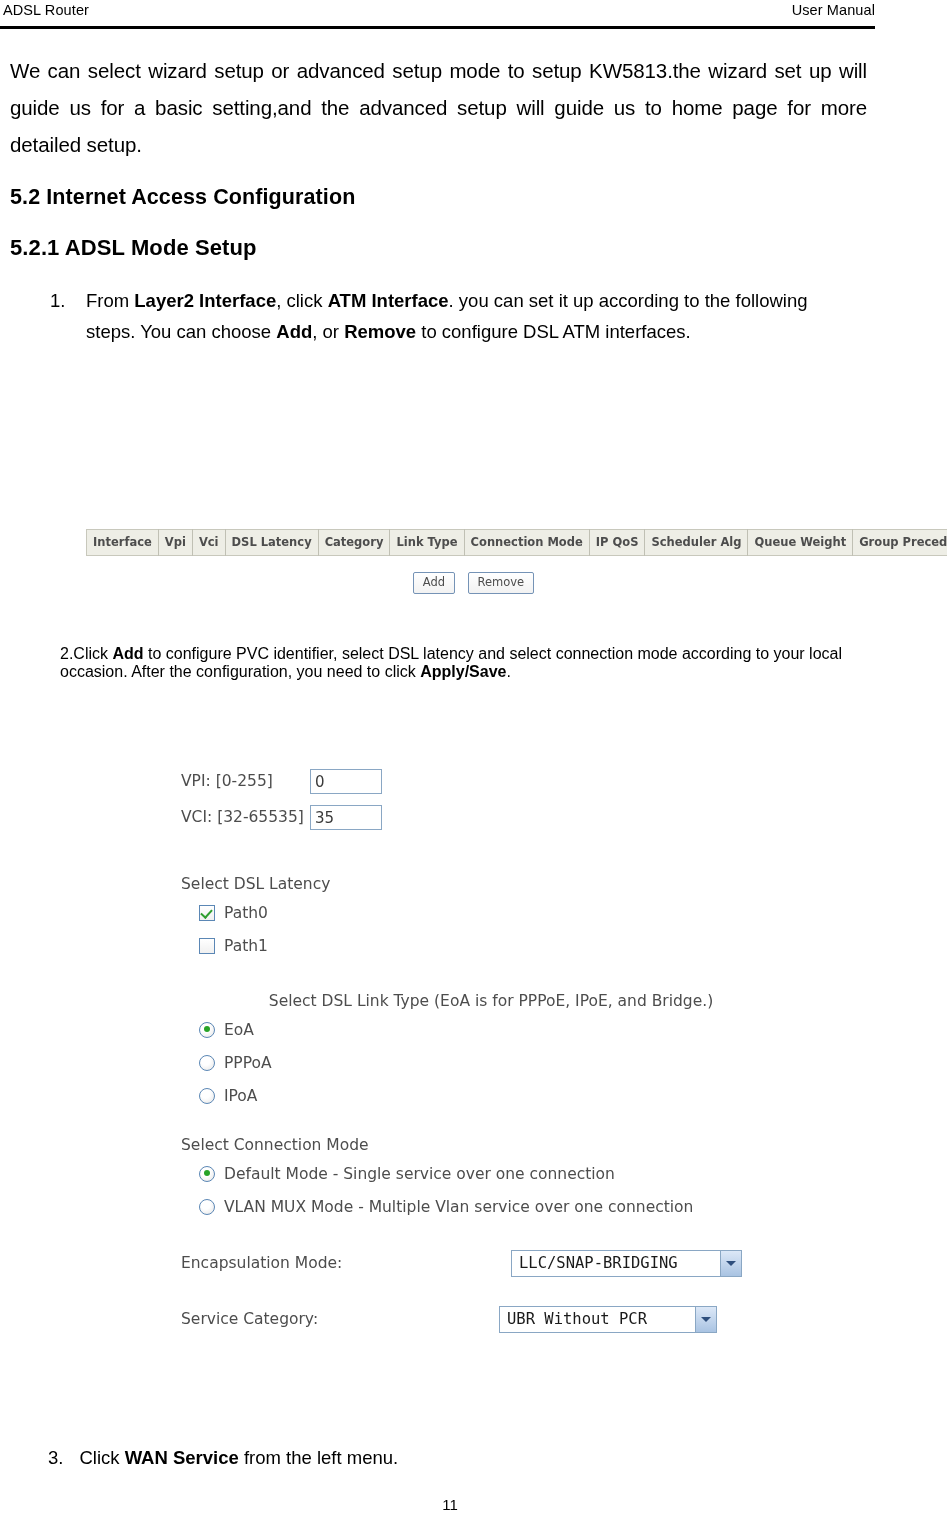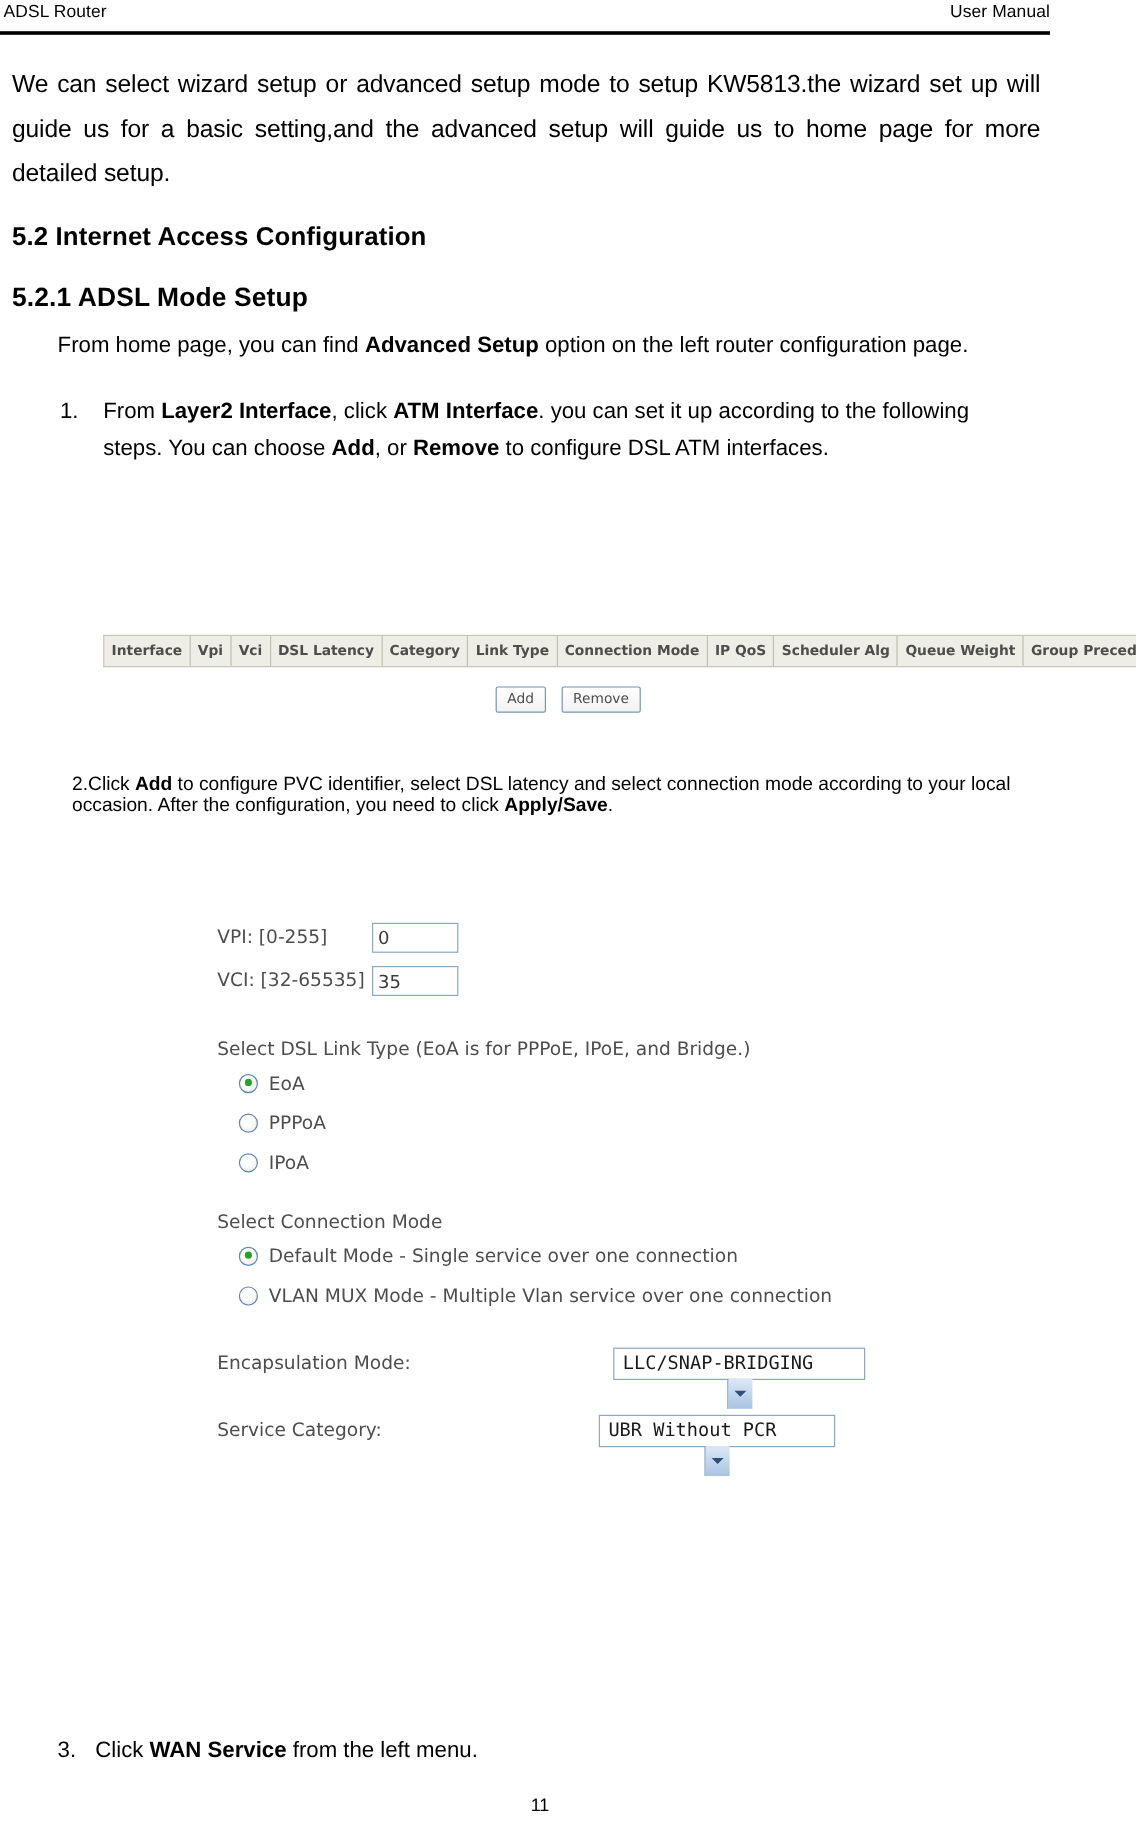--- a/index.html
+++ b/index.html
@@ -248,21 +248,20 @@
     width: 318px;
     white-space: pre;
   }
   .ui-select {
     display: inline-flex;
     align-items: center;
     border: 1px solid #8aa7c4;
     background: #ffffff;
     height: 27px;
     box-sizing: border-box;
-    flex-direction: column;
   }
   .ui-select .sel-text {
     font-family: "DejaVu Sans Mono", monospace;
     font-size: 15.5px;
     color: #1a1a1a;
     padding: 0 7px;
     white-space: pre;
     line-height: 25px;
   }
   .ui-select .sel-arrow {
@@ -312,23 +311,20 @@
 <div class="header-rule"></div>
 
 <div class="content">
 
   <p class="body-para">We can select   wizard setup or advanced setup mode to setup KW5813.the wizard set up will guide us for a basic setting,and the advanced setup will guide us to home page for more detailed setup.</p>
 
   <h2 class="h2">5.2 Internet Access Configuration</h2>
 
   <h3 class="h3">5.2.1 ADSL Mode Setup</h3>
 
-  <div class="indent-para">
-    <span>From home page, you can find </span><span class="b">Advanced Setup</span><span> option on the left router configuration page.</span>
-  </div>
 
   <ol class="steps">
     <li class="step" style="margin-top:24px;">
       <span class="num">1.</span><span>From </span><span class="b">Layer2 Interface</span><span>, click </span><span class="b">ATM Interface</span><span>. you can set it up according to the following steps. You can choose </span><span class="b">Add</span><span>, or </span><span class="b">Remove</span><span> to configure DSL ATM interfaces.</span>
     </li>
   </ol>
 </div>
 
 <div class="atm-table-wrap">
   <table class="atm-table">
@@ -368,22 +364,33 @@
   <div class="row-vpi">
     <span class="fld-label lbl-vpi">VPI: [0-255]</span>
     <span class="txt-input">0</span>
   </div>
 
   <div class="row-vci">
     <span class="fld-label lbl-vci">VCI: [32-65535]</span>
     <span class="txt-input">35</span>
   </div>
 
-
-  <div class="group" style="margin-top:30px;">
+  <div class="group" style="margin-top:40px;">
+    <div class="group-title">Select DSL Latency</div>
+    <div class="opt-row">
+      <span class="cb checked"></span>
+      <span class="opt-label">Path0</span>
+    </div>
+    <div class="opt-row">
+      <span class="cb"></span>
+      <span class="opt-label">Path1</span>
+    </div>
+  </div>
+
+  <div class="group" style="margin-top:30px;text-align:center;">
     <div class="group-title">Select DSL Link Type (EoA is for PPPoE, IPoE, and Bridge.)</div>
     <div class="opt-row">
       <span class="rb checked"></span>
       <span class="opt-label">EoA</span>
     </div>
     <div class="opt-row">
       <span class="rb"></span>
       <span class="opt-label">PPPoA</span>
     </div>
     <div class="opt-row">

